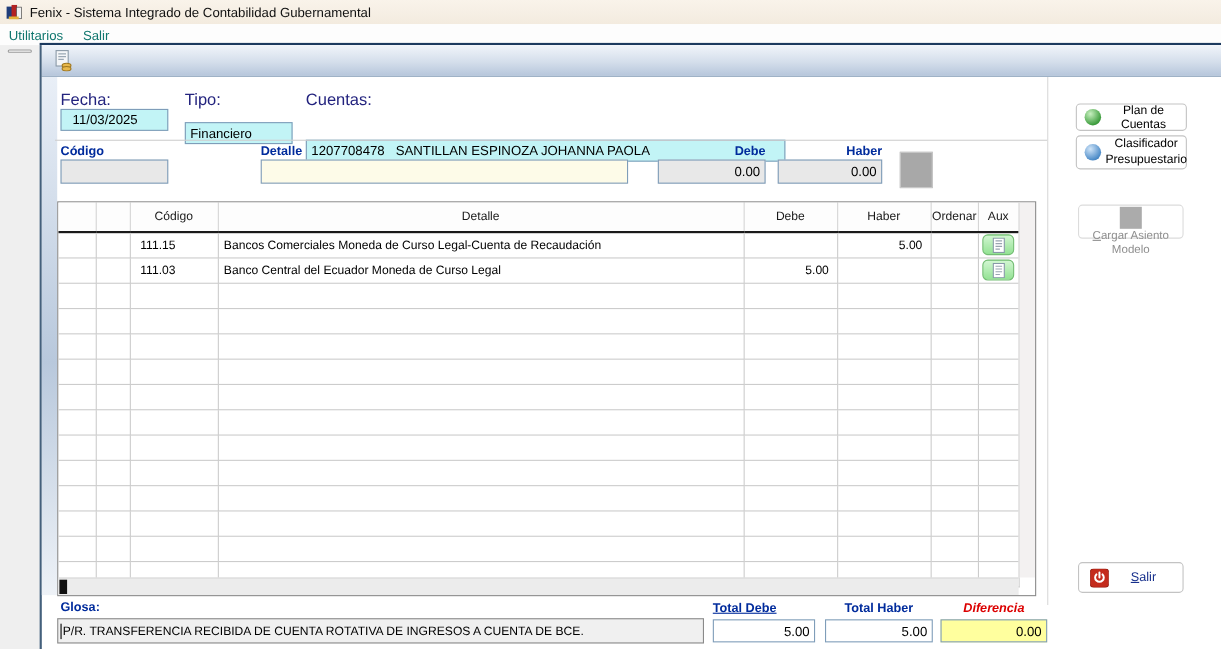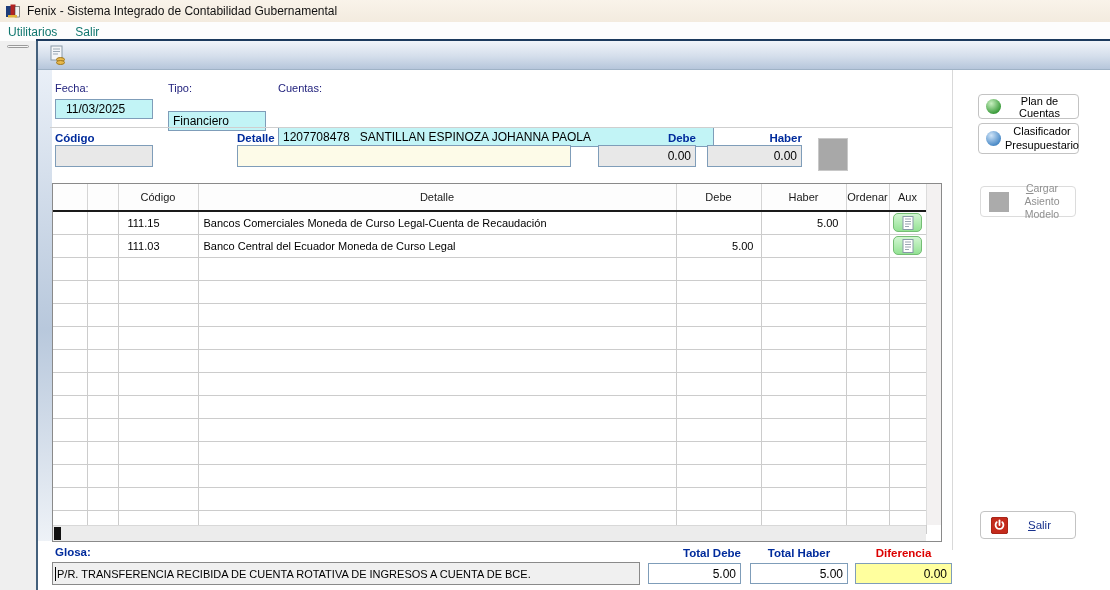--- a/index.html
+++ b/index.html
@@ -28,21 +28,21 @@
     border-left:2px solid #44607c; }
   .toolbar { position:absolute; left:0; top:0; width:100%; height:29px;
     background:linear-gradient(180deg,#f1f5fa 0%,#d4deeb 55%,#b6c6db 100%);
     border-bottom:1px solid #9fb2c6; }
   .toolbtn { position:absolute; left:8px; top:3px; width:24px; height:24px; background:transparent; border:none; }
   .leftstrip { position:absolute; left:0; top:29px; width:14px; height:471px;
     background:linear-gradient(180deg,#e9eff7 0%,#b8c8dc 55%,#eef2f7 100%); }
   .panel-divider { position:absolute; left:914px; top:29px; width:1px; height:480px; background:#d9d9d9; }
 
   
-  .lbl  { position:absolute; font-size:11px; color:#23237e; }
+  .lbl  { position:absolute; font-size:15px; color:#23237e; }
   .blbl { position:absolute; font-size:11.5px; font-weight:bold; color:#002b9c; }
   .rlbl { text-align:right; }
   .fld { position:absolute; border:1px solid #7f9db9; font-size:12px; color:#000;
     padding:1px 4px; font-family:"Liberation Sans","DejaVu Sans",sans-serif; }
   .cyan  { background:#c2f4f6; }
   .cream { background:#fdfbe8; }
   .grayf { background:#e8e8e8; }
   .whitef{ background:#ffffff; }
   .yellowf{ background:#ffff9e; }
   .num { text-align:right; }
@@ -78,21 +78,21 @@
   .caret { display:inline-block; width:1px; height:14px; background:#000; margin-right:1px; }
   .red { color:#dc0000; }
 
   
   .sidebtn { position:absolute; background:#fff; border:1px solid #c3c3c3; border-radius:4px;
     font-size:11px; color:#000; display:flex; align-items:center; padding:1px 4px; }
   .sphere { width:15px; height:15px; border-radius:50%; flex:0 0 auto; margin:0 4px 0 3px; }
   .sphere.green { background:radial-gradient(circle at 35% 30%,#c8f0c0,#3f9e3f 70%,#2c7a2c); }
   .sphere.blue  { background:radial-gradient(circle at 35% 30%,#cfe4f8,#4d8cc8 70%,#35699c); }
   .btn-text2 { flex:1; text-align:center; line-height:1.25; }
-  .disabledbtn { border-color:#dcdcdc; color:#8f8f8f; }
+  .disabledbtn { border-color:#dcdcdc; color:#8f8f8f;flex-direction:column; }
   .graysq-ic { width:20px; height:20px; background:#ababab; flex:0 0 auto; margin:0 4px 0 4px; }
   .salir-txt { flex:1; text-align:center; color:#17308c; font-size:11.5px; }
 </style>
 </head>
 <body>
 
 <div id="app">
 
   <div class="titlebar">
     <svg class="appicon" viewBox="0 0 16 16">
@@ -341,23 +341,23 @@
         <div class="h-thumb"></div>
       </div>
     </div>
 
     <div class="blbl" style="left:17px; top:505px;">Glosa:</div>
     <div class="glosa-field">
       <span class="caret"></span>
       <span>P/R. TRANSFERENCIA RECIBIDA DE CUENTA ROTATIVA DE INGRESOS A CUENTA DE BCE.</span>
     </div>
 
-    <div class="blbl" style="left:610px; top:506px; width:93px; text-align:right;">Total Debe</div>
+    <div class="blbl" style="left:610px; top:506px; width:93px; text-align:left;text-decoration:underline;">Total Debe</div>
     <div class="blbl" style="left:712px; top:506px; width:98px; text-align:center;">Total Haber</div>
-    <div class="blbl red" style="left:817px; top:506px; width:97px; text-align:center;">Diferencia</div>
+    <div class="blbl red" style="left:817px; top:506px; width:97px; text-align:center;font-style:italic;">Diferencia</div>
     <input class="fld whitef num" style="left: 610px; top: 522px; width: 93px; height: 21px;" readonly="" value="5.00">
     <input class="fld whitef num" style="left: 712px; top: 522px; width: 98px; height: 21px;" readonly="" value="5.00">
     <input class="fld yellowf num" style="left: 817px; top: 522px; width: 97px; height: 21px;" readonly="" value="0.00">
 
     <button class="sidebtn" style="left:940px; top:53px; width:101px; height:25px;justify-content:center;">
       <span class="sphere green"></span>
       <span>Plan de Cuentas</span>
     </button>
 
     <button class="sidebtn" style="left:940px; top:82px; width:101px; height:31px;">

